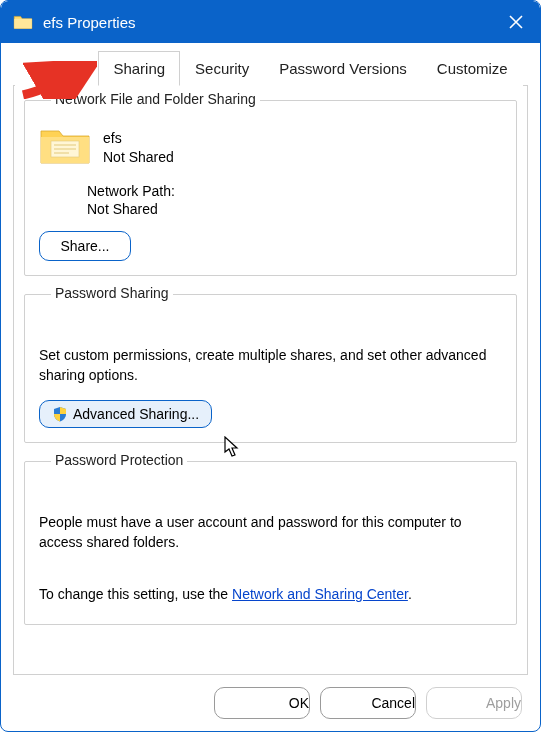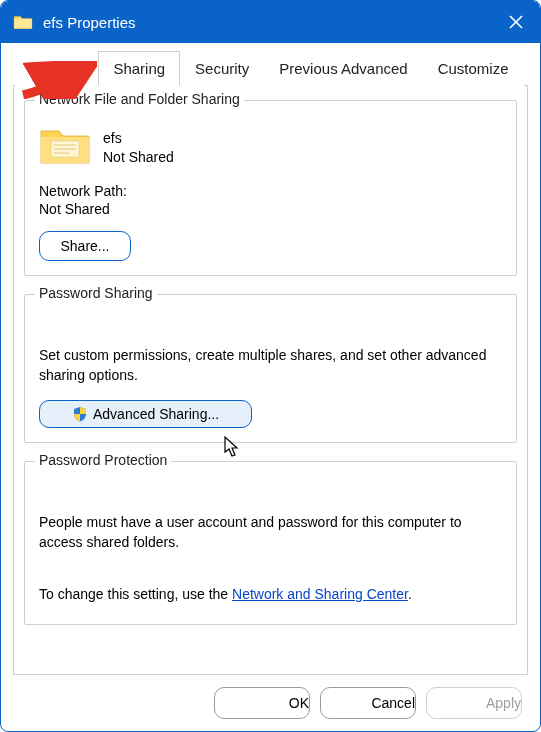--- a/index.html
+++ b/index.html
@@ -79,53 +79,53 @@
   .group {
     border: 1px solid #d0d0d0;
     border-radius: 2px;
     margin-bottom: 18px;
     position: relative;
     padding: 18px 14px 14px 14px;
   }
   .group-legend {
     position: absolute;
     top: -10px;
-    left: 10px;
+    left: 26px;
     background: #fff;
     padding: 0 4px;
     font-size: 14px;
     color: #222;
   }
   .folder-row {
     display:flex;
     align-items:flex-end;
     margin: 4px 0 16px 0;
   }
   .folder-big {
     width: 52px; height: 44px;
     margin-right: 12px;
   }
   .folder-info { line-height: 1.35; }
-  .np-row { margin-bottom: 2px; }
+  .np-row { margin-bottom: 2px; margin-left: 48px; }
   .btn {
     font-family: inherit;
     font-size: 14px;
     background: #fff;
     border: 1px solid #9a9a9a;
     border-radius: 10px;
     padding: 6px 18px;
     cursor: pointer;
     min-width: 92px;
   }
   .btn.blue-border { border-color: #0a63c9; }
   .btn.highlight {
     border-color: #0a63c9;
     background: #e6f0fb;
     display: inline-flex; align-items:center; gap:5px;
-    padding: 5px 32px;
+    padding: 5px 12px;
   }
   .btn.disabled { color: #9e9e9e; border-color: #d0d0d0; cursor: default; }
   .shield { width:16px; height:16px; }
   .link { color: #0645cc; text-decoration: underline; cursor:pointer; }
   .buttons-row {
     display:flex;
     justify-content:flex-end;
     gap: 10px;
     padding: 12px 6px 12px 0;
   }
@@ -171,21 +171,21 @@
       <path d="M1,1 L13,13 M13,1 L1,13" stroke="#fff" stroke-width="1.6"></path>
     </svg>
   </div>
 </div>
 
 <div class="content">
   <div class="tabs">
     <div class="tab">General</div>
     <div class="tab active">Sharing</div>
     <div class="tab">Security</div>
-    <div class="tab">Previous Advanced</div>
+    <div class="tab">Password Versions</div>
     <div class="tab">Customize</div>
   </div>
 
   <div class="tabpane">
 
     <div class="group">
       <div class="group-legend">Network File and Folder Sharing</div>
       <div class="folder-row">
         <svg class="folder-big" viewBox="0 0 52 44">
           <path d="M2,8 L20,8 L24,13 L50,13 L50,40 L2,40 Z" fill="#ffd254" stroke="#d9a82f" stroke-width="0.8"></path>

